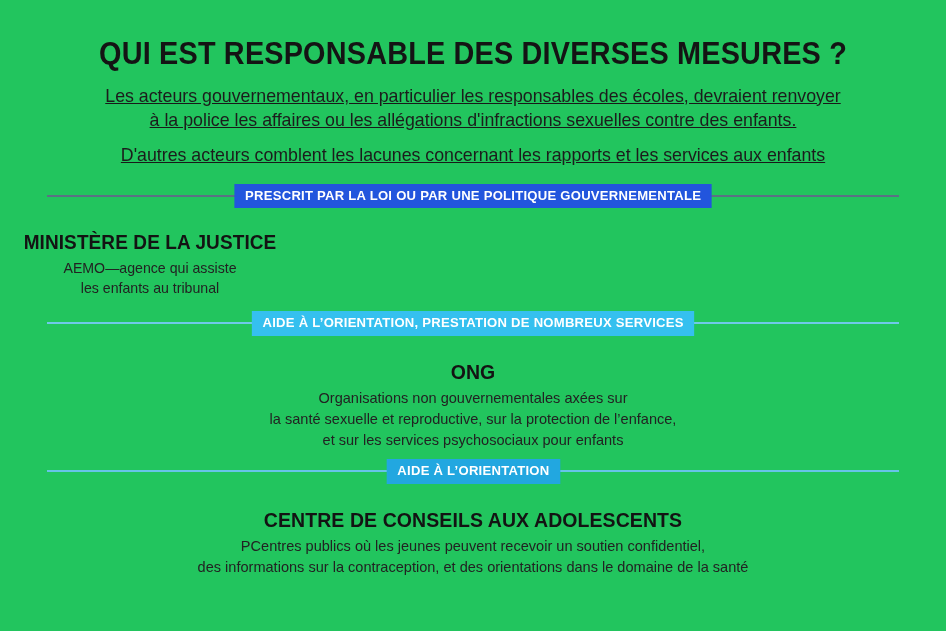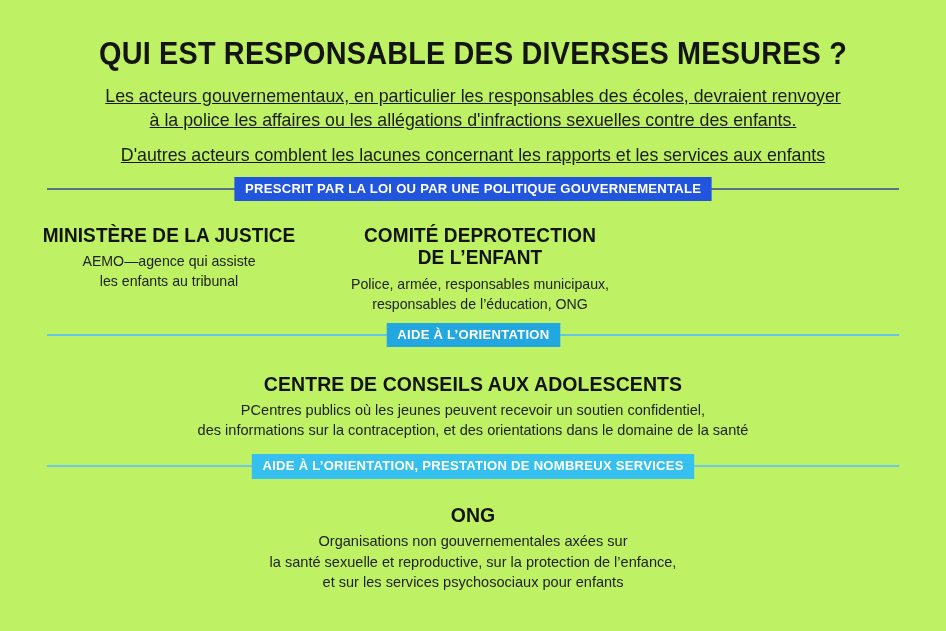--- a/index.html
+++ b/index.html
@@ -14,21 +14,21 @@
   body {
     font-family: "Liberation Sans", "DejaVu Sans", sans-serif;
     color: #191919;
     position: relative;
   }
 
   .infographic {
     position: relative;
     width: 946px;
     height: 631px;
-    background: #bef264;
+    background: #22c55e;
   }
 
   
   .header {
     padding-top: 38px;
     text-align: center;
   }
 
   .main-title {
     font-family: "Liberation Sans Narrow", "Liberation Sans", sans-serif;
@@ -105,21 +105,22 @@
   }
 
   .banner-royal { background: #2255dd; }
   .banner-sky   { background: #22a7e0; }
   .banner-cyan  { background: #35c0ef; }
 
   
   .columns {
     display: flex;
     align-items: flex-start;
-    padding: 21px 18px 0 23px;
+    justify-content: space-between;
+    padding: 21px 18px 0 4px;
   }
 
   .column {
     text-align: center;
   }
 
   .col-justice   { width: 292px; }
   .col-school    { width: 280px; }
   .col-committee { width: 330px; }
 
@@ -154,21 +155,21 @@
   }
 
   .center-entity .entity-desc {
     font-size: 15px;
     margin-top: 4px;
   }
 
   .desc-line { display: block; }
 
   
-  .section-1 { margin-top: 20px; }
+  .section-1 { margin-top: 27px; }
   .section-2 { margin-top: 20px; }
   .section-3 { margin-top: 24px; }
 </style>
 </head>
 <body>
 
 <div class="infographic">
 
   <div class="header">
     <div class="main-title">QUI EST RESPONSABLE DES DIVERSES MESURES ?</div>
@@ -194,50 +195,21 @@
 
       <div class="column col-justice">
         <div class="entity-title">MINISTÈRE DE LA JUSTICE</div>
         <div class="entity-desc">
           <span class="desc-line">AEMO—agence qui assiste</span>
           <span class="desc-line">les enfants au tribunal</span>
         </div>
       </div>
 
 
-      <div class="column col-committee">
-        <div class="entity-title">
-          <span class="desc-line">COMITÉ DEPROTECTION</span>
-          <span class="desc-line">DE L’ENFANT</span>
-        </div>
-        <div class="entity-desc">
-          <span class="desc-line">Police, armée, responsables municipaux,</span>
-          <span class="desc-line">responsables de l’éducation, ONG</span>
-        </div>
-      </div>
-
-    </div>
-  </div>
-
-  <div class="section section-2">
-
-    <div class="divider-row">
-      <div class="divider-line divider-light"></div>
-    </div>
-
-    <div class="banner-row">
-      <span class="banner banner-sky">AIDE À L’ORIENTATION</span>
-    </div>
-
-    <div class="center-entity">
-      <div class="entity-title">CENTRE DE CONSEILS AUX ADOLESCENTS</div>
-      <div class="entity-desc">
-        <span class="desc-line">PCentres publics où les jeunes peuvent recevoir un soutien confidentiel,</span>
-        <span class="desc-line">des informations sur la contraception, et des orientations dans le domaine de la santé</span>
-      </div>
+
     </div>
   </div>
 
   <div class="section section-3">
 
     <div class="divider-row">
       <div class="divider-line divider-light2"></div>
     </div>
 
     <div class="banner-row">
@@ -247,13 +219,32 @@
     <div class="center-entity">
       <div class="entity-title">ONG</div>
       <div class="entity-desc">
         <span class="desc-line">Organisations non gouvernementales axées sur</span>
         <span class="desc-line">la santé sexuelle et reproductive, sur la protection de l’enfance,</span>
         <span class="desc-line">et sur les services psychosociaux pour enfants</span>
       </div>
     </div>
   </div>
 
+  <div class="section section-2">
+
+    <div class="divider-row">
+      <div class="divider-line divider-light"></div>
+    </div>
+
+    <div class="banner-row">
+      <span class="banner banner-sky">AIDE À L’ORIENTATION</span>
+    </div>
+
+    <div class="center-entity">
+      <div class="entity-title">CENTRE DE CONSEILS AUX ADOLESCENTS</div>
+      <div class="entity-desc">
+        <span class="desc-line">PCentres publics où les jeunes peuvent recevoir un soutien confidentiel,</span>
+        <span class="desc-line">des informations sur la contraception, et des orientations dans le domaine de la santé</span>
+      </div>
+    </div>
+  </div>
+
 </div>
 
 </body></html>

